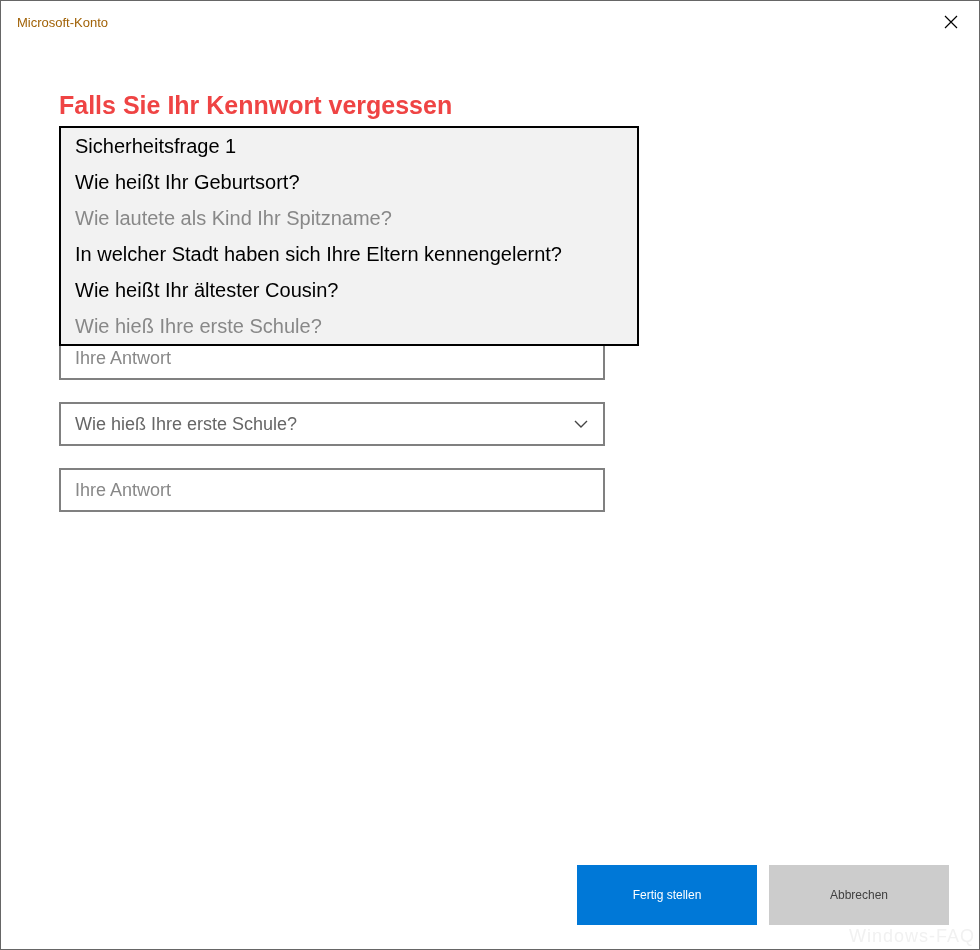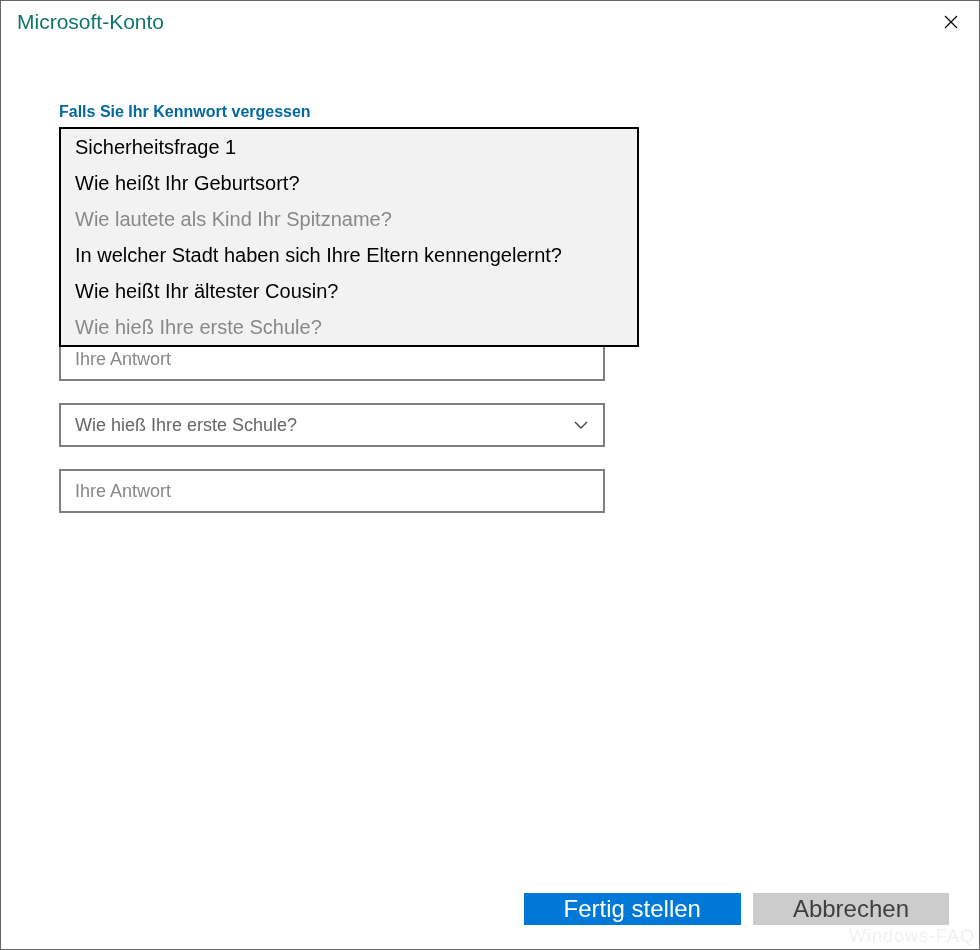--- a/index.html
+++ b/index.html
@@ -24,22 +24,22 @@
       position: relative;
     }
     .titlebar {
       display: flex;
       align-items: center;
       justify-content: space-between;
       padding: 0 0 0 16px;
       height: 42px;
     }
     .titlebar-title {
-      font-size: 21px;
-      color: #0f766e;
+      font-size: 13px;
+      color: #a16207;
     }
     .close-btn {
       width: 56px;
       height: 42px;
       display: flex;
       align-items: center;
       justify-content: center;
       cursor: pointer;
     }
     .close-btn svg {
@@ -51,25 +51,24 @@
       padding: 48px 58px 0 58px;
       position: relative;
     }
     .page-title {
       font-size: 34px;
       font-weight: 400;
       color: #000;
       margin-bottom: 40px;
     }
     .subtitle {
-      font-size: 16px;
+      font-size: 25px;
       font-weight: 700;
-      color: #0369a1;
+      color: #ef4444;
       margin-bottom: 18px;
-      margin-top: 12px;
     }
     .form-area {
       width: 546px;
       display: flex;
       flex-direction: column;
       gap: 22px;
       position: relative;
     }
     .select-box, .input-box {
       width: 100%;
@@ -122,25 +121,25 @@
     }
     .footer {
       position: absolute;
       bottom: 24px;
       right: 30px;
       display: flex;
       gap: 12px;
     }
     .btn {
       min-width: 180px;
-      height: 32px;
+      height: 60px;
       display: flex;
       align-items: center;
       justify-content: center;
-      font-size: 24px;
+      font-size: 12px;
       border: none;
       cursor: pointer;
       padding: 0 40px;
     }
     .btn-primary {
       background: #0078d7;
       color: #fff;
     }
     .btn-secondary {
       background: #cccccc;

